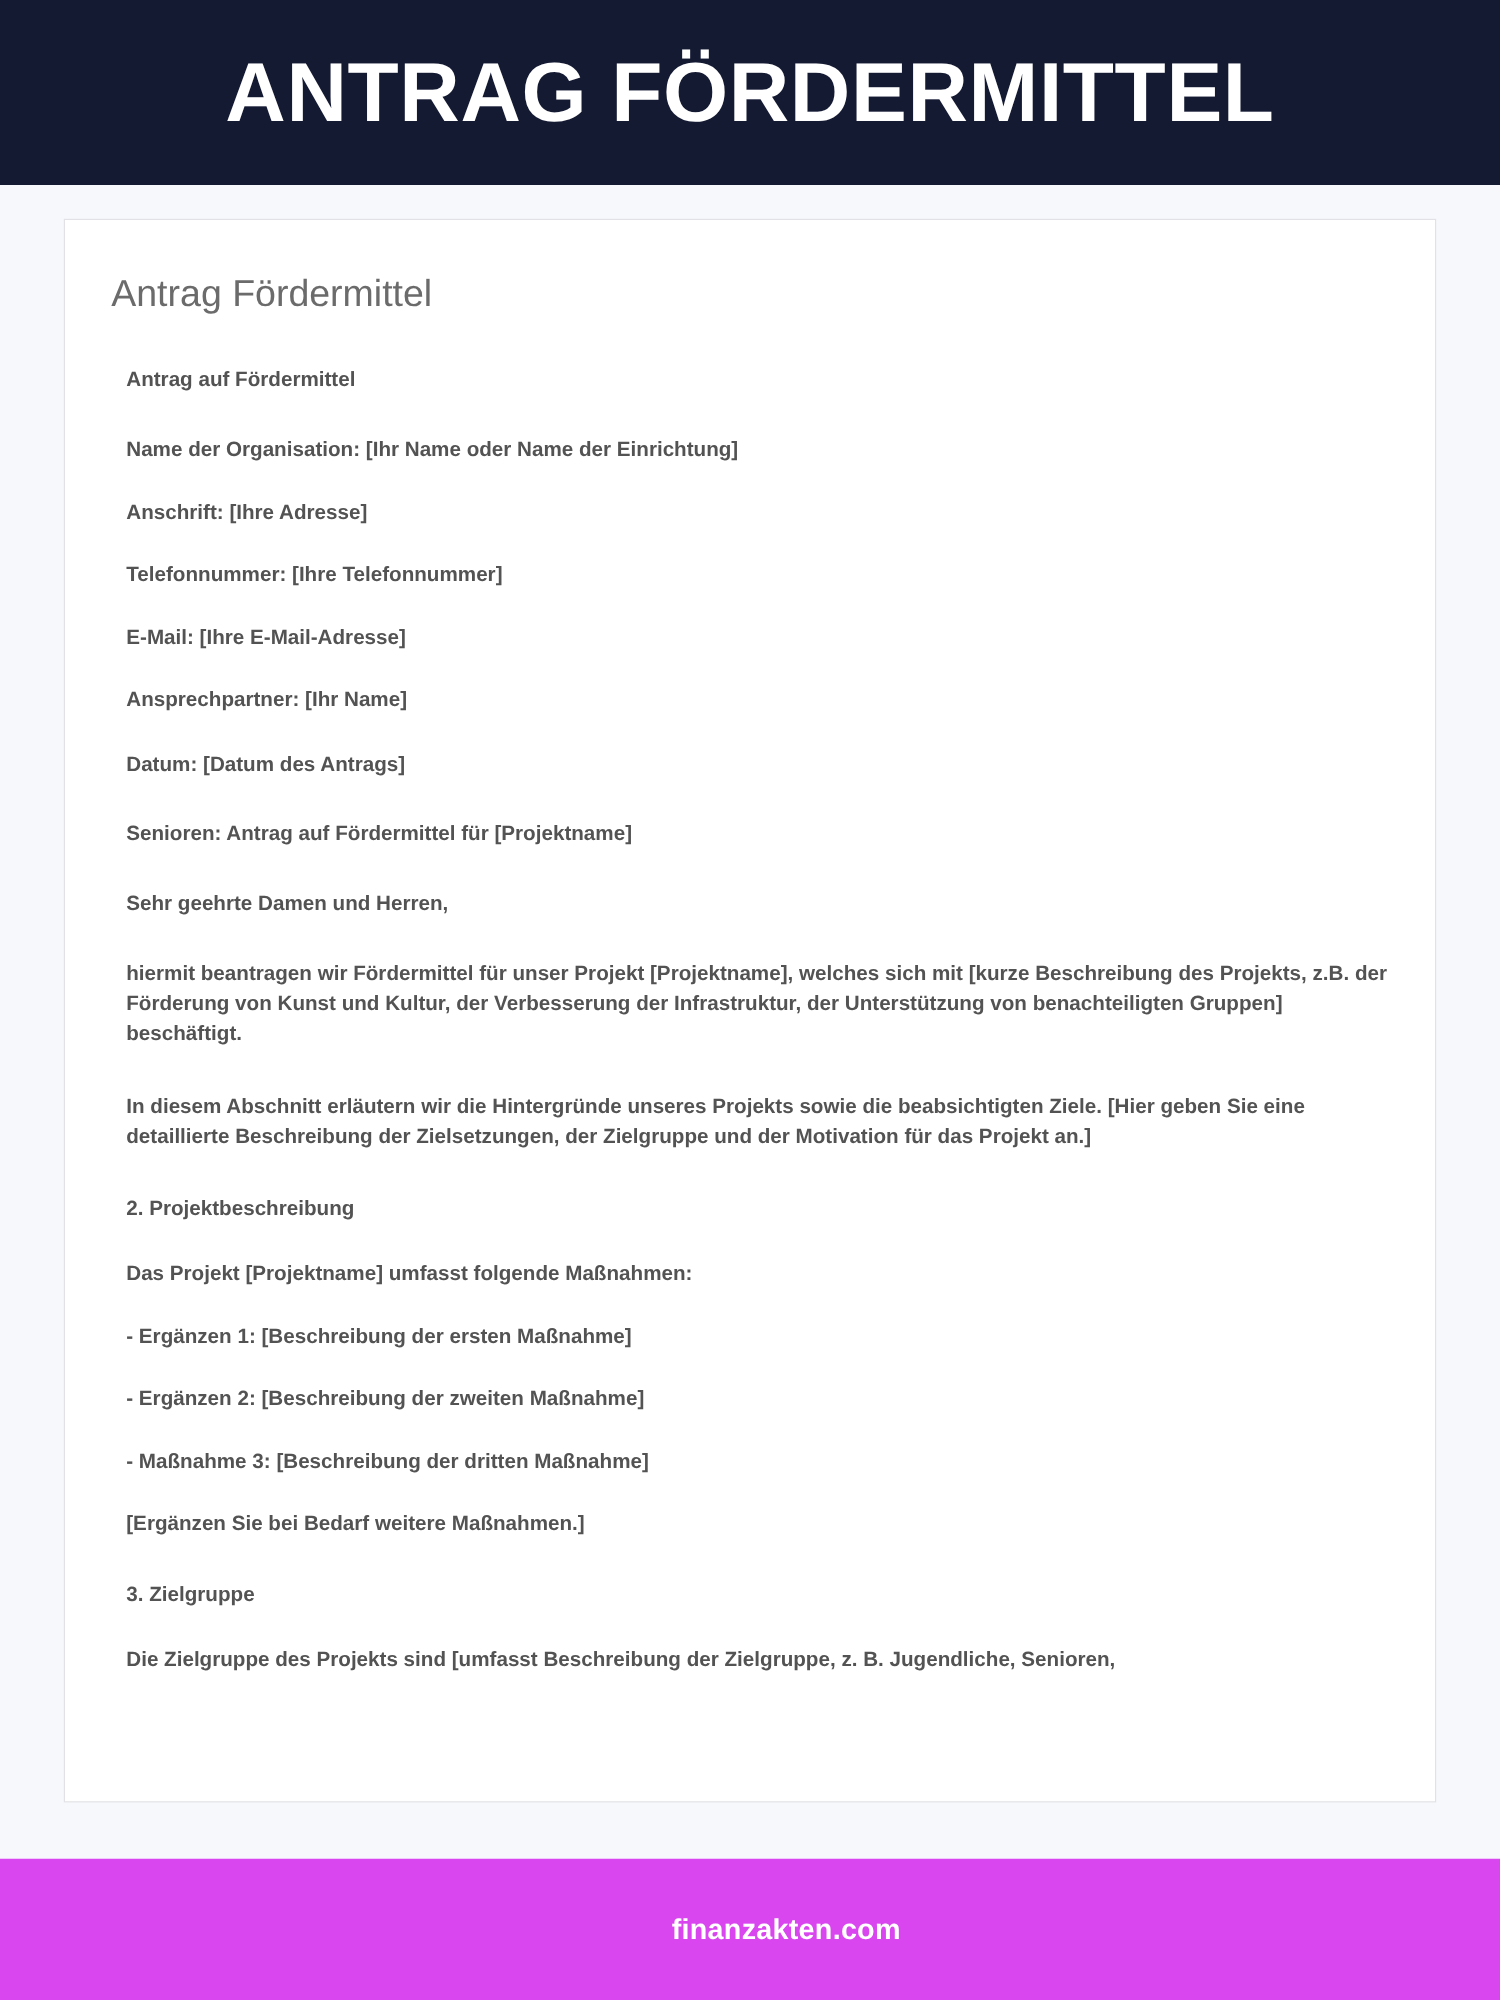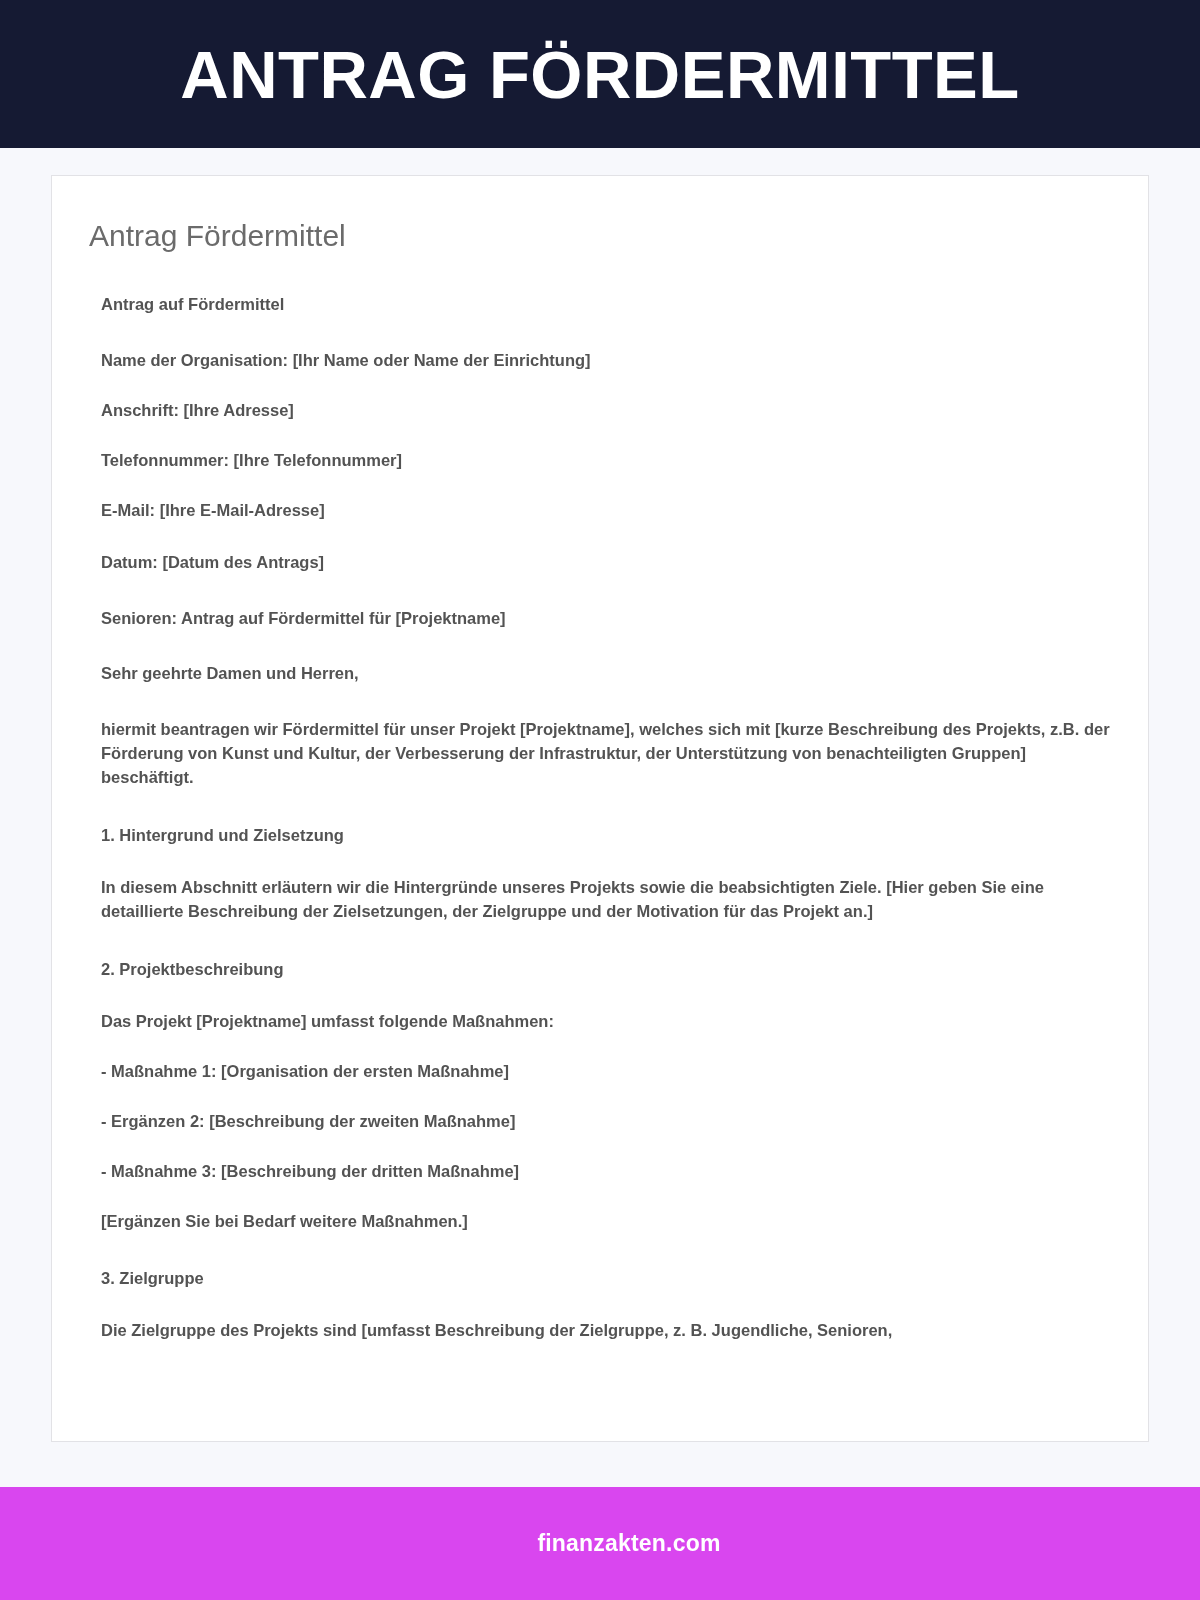--- a/index.html
+++ b/index.html
@@ -126,38 +126,38 @@
       <p>Antrag auf Fördermittel</p>
 
       <p class="tight">Name der Organisation: [Ihr Name oder Name der Einrichtung]</p>
 
       <p class="tight">Anschrift: [Ihre Adresse]</p>
 
       <p class="tight">Telefonnummer: [Ihre Telefonnummer]</p>
 
       <p class="tight">E-Mail: [Ihre E-Mail-Adresse]</p>
 
+      <p class="tight">Ansprechpartner: [Ihr Name]</p>
 
       <p class="gap-before">Datum: [Datum des Antrags]</p>
 
       <p class="gap-before">Senioren: Antrag auf Fördermittel für [Projektname]</p>
 
       <p class="gap-before">Sehr geehrte Damen und Herren,</p>
 
       <p class="para-block gap-before">hiermit beantragen wir Fördermittel für unser Projekt [Projektname], welches sich mit [kurze Beschreibung des Projekts, z.B. der Förderung von Kunst und Kultur, der Verbesserung der Infrastruktur, der Unterstützung von benachteiligten Gruppen] beschäftigt.</p>
 
-      <p class="section-head">1. Hintergrund und Zielsetzung</p>
 
       <p class="para-block">In diesem Abschnitt erläutern wir die Hintergründe unseres Projekts sowie die beabsichtigten Ziele. [Hier geben Sie eine detaillierte Beschreibung der Zielsetzungen, der Zielgruppe und der Motivation für das Projekt an.]</p>
 
       <p class="section-head">2. Projektbeschreibung</p>
 
       <p class="tight">Das Projekt [Projektname] umfasst folgende Maßnahmen:</p>
 
-      <p class="tight">- Maßnahme 1: [Organisation der ersten Maßnahme]</p>
+      <p class="tight">- Ergänzen 1: [Beschreibung der ersten Maßnahme]</p>
 
       <p class="tight">- Ergänzen 2: [Beschreibung der zweiten Maßnahme]</p>
 
       <p class="tight">- Maßnahme 3: [Beschreibung der dritten Maßnahme]</p>
 
       <p class="para-block">[Ergänzen Sie bei Bedarf weitere Maßnahmen.]</p>
 
       <p class="section-head">3. Zielgruppe</p>
 
       <p>Die Zielgruppe des Projekts sind [umfasst Beschreibung der Zielgruppe, z. B. Jugendliche, Senioren,</p>

